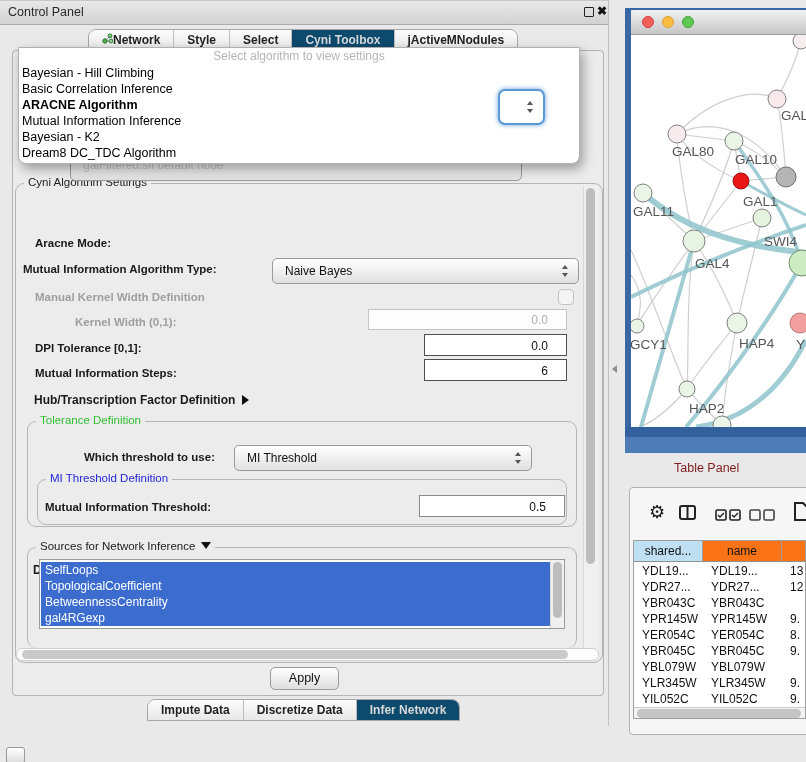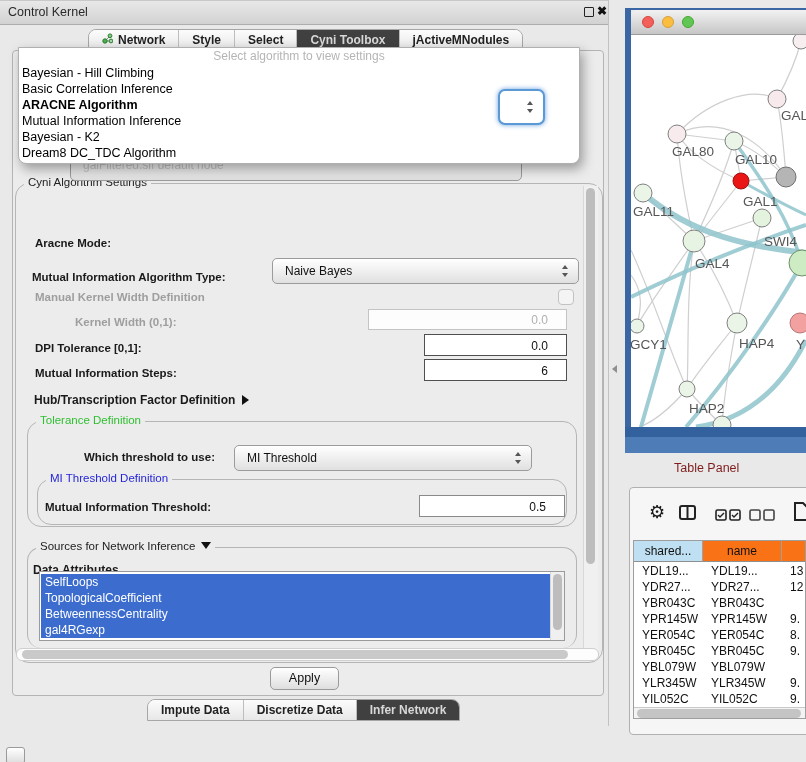--- a/index.html
+++ b/index.html
@@ -8,23 +8,23 @@
   .abs{position:absolute;}
   
   .cp{left:0;top:8;width:608px;height:725px;background:#e9e9e9;border-right:1px solid #c2c2c2;border-top:1px solid #c8c8c8;}
   .cp-titlebar{left:0;top:0;width:100%;height:23px;background:linear-gradient(#e8e8e8,#d2d2d2);border-bottom:1px solid #adadad;}
   .cp-title{left:8px;top:4px;font-size:12.5px;color:#2a2a2a;}
   .float-ic{left:584px;top:6px;width:8px;height:8px;border:1.5px solid #222;border-radius:1px;}
   .close-ic{left:597px;top:3px;font-size:12px;font-weight:bold;color:#111;}
   
   .tabstrip{display:flex;border:1px solid #a6a6a6;border-radius:8px 8px 0 0;overflow:hidden;background:#f0f0f0;height:20px;}
   .tab{padding:0 13px;line-height:20px;font-size:12px;font-weight:bold;color:#222;
-       background:linear-gradient(#fcfcfc,#e7e7e7);border-left:1px solid #bdbdbd;white-space:nowrap;display:flex;align-items:flex-start;gap:5px;}
+       background:linear-gradient(#fcfcfc,#e7e7e7);border-left:1px solid #bdbdbd;white-space:nowrap;display:flex;align-items:flex-start;}
   .tab:first-child{border-left:none;}
-  .tab.sel{background:#404040;color:#d8d8d8;}
+  .tab.sel{background:#0c4a6e;color:#d8d8d8;}
   #top-tabs{left:88px;top:28px;}
   #bottom-tabs{left:147px;top:698px;}
   
   .content{left:12px;top:49px;width:590px;height:644px;background:#ececec;border:1px solid #b4b4b4;border-radius:4px;}
   
   .combo{border:1px solid #9b9b9b;border-radius:5px;background:linear-gradient(#ffffff,#e0e0e0);box-shadow:inset 0 1px 0 #fff;}
   .ctext{position:absolute;left:12px;top:0;font-size:12px;color:#111;}
   .stepper{position:absolute;right:9px;top:50%;margin-top:-6px;width:7px;height:12px;}
   .stepper:before,.stepper:after{content:"";position:absolute;left:0;border-left:3.5px solid transparent;border-right:3.5px solid transparent;}
   .stepper:before{top:0;border-bottom:4.5px solid #555;}
@@ -33,21 +33,21 @@
   .popup{left:18px;top:46px;width:560px;height:115px;background:#fff;border:1px solid #b0b0b0;
          border-radius:0 0 8px 8px;box-shadow:3px 5px 12px rgba(0,0,0,.35);z-index:50;}
   .popup-ph{left:0;top:1px;width:100%;text-align:center;font-size:12px;color:#b5b5b5;}
   .pitem{position:absolute;left:3px;height:16px;line-height:16px;font-size:12.5px;color:#000;white-space:nowrap;}
   .pitem.b{font-weight:bold;}
   .comboA{left:498px;top:88px;width:43px;height:32px;background:#fff;border:2px solid #5a98d6;border-radius:7px;
           box-shadow:0 0 5px rgba(90,150,220,.9);z-index:60;}
   .comboB{left:70px;top:148px;width:450px;height:30px;z-index:10;}
   .comboB .ctext{color:#c3c3c3;line-height:30px;}
   
-  .group{border:1px solid #b5b5b5;border-radius:14px;}
+  .group{border:1px solid #b5b5b5;border-radius:9px;}
   .legend{position:absolute;top:-8px;left:8px;background:#ececec;padding:0 4px;font-size:11.5px;color:#222;white-space:nowrap;}
   .legend.blue{color:#2626d8;}
   .legend.green{color:#2fbf2f;}
   .lbl{font-size:11.5px;font-weight:bold;color:#1a1a1a;white-space:nowrap;}
   .lbl.dis{color:#9e9e9e;}
   .field{background:#fff;font-size:12px;color:#111;text-align:right;box-sizing:border-box;padding:0 18px;}
   .tri-r{display:inline-block;width:0;height:0;border-top:5px solid transparent;border-bottom:5px solid transparent;border-left:7px solid #111;margin-left:7px;vertical-align:-1px;}
   .tri-d{display:inline-block;width:0;height:0;border-left:5px solid transparent;border-right:5px solid transparent;border-top:7px solid #111;margin-left:6px;vertical-align:1px;}
   .chk{width:14px;height:14px;border:1.5px solid #c2c2c2;border-radius:4px;background:#f4f4f4;}
   
@@ -80,21 +80,21 @@
   .th.selcol{background:#bfe0f2;}
   .td{position:absolute;height:16px;line-height:16px;font-size:12px;color:#111;white-space:nowrap;overflow:hidden;box-sizing:border-box;padding-left:8px;}
   .gear{font-size:18px;color:#1a1a1a;line-height:18px;}
   .blicon{left:6px;top:747px;width:17px;height:15px;border:1.5px solid #9a9a9a;border-radius:3px;background:linear-gradient(#fff,#ddd);}
 </style>
 </head>
 <body>
 
 <div class="abs cp">
   <div class="abs cp-titlebar">
-    <span class="abs cp-title">Control Kernel</span>
+    <span class="abs cp-title">Control Panel</span>
     <span class="abs float-ic"></span>
     <span class="abs close-ic">✖</span>
   </div>
 
   <div class="abs content"></div>
 
   <div class="abs tabstrip" id="top-tabs">
       <div class="tab">
         <span><svg width="11" height="11" xmlns="http://www.w3.org/2000/svg">
             <path d="M3 8 L8 3 M3 8 L9 8" stroke="#888" stroke-width="1" fill="none"></path>
@@ -139,21 +139,21 @@
 
   <div class="abs group" style="left:15px;top:182px;width:586px;height:478px;">
     <span class="legend">Cyni Algorithm Settings</span>
   </div>
 
   <div class="abs sb-track-v" style="left:583px;top:185px;width:14px;height:470px;">
     <div class="abs sb-thumb" style="left:2px;top:2px;width:9px;height:376px;"></div>
   </div>
 
   <span class="abs lbl" style="left:35px;top:236px;">Aracne Mode:</span>
-  <span class="abs lbl" style="left:32px;top:262px;margin-top:8px;">Mutual Information Algorithm Type:</span>
+  <span class="abs lbl" style="left:23px;top:262px;">Mutual Information Algorithm Type:</span>
   <div class="abs combo" style="left:272px;top:257px;width:305px;height:24px;">
     <span class="ctext" style="line-height:24px;">Naive Bayes</span>
     <span class="stepper"></span>
   </div>
   <span class="abs lbl dis" style="left:35px;top:290px;">Manual Kernel Width Definition</span>
   <span class="abs chk" style="left:558px;top:288px;"></span>
   <span class="abs lbl dis" style="left:35px;top:315px;padding-left:40px;">Kernel Width (0,1):</span>
   <div class="abs field" style="left:368px;top:308px;width:199px;height:21px;line-height:21px;border:1px solid #c4c4c4;color:#b0b0b0;background:#fdfdfd;">0.0</div>
   <span class="abs lbl" style="left:35px;top:341px;">DPI Tolerance [0,1]:</span>
   <div class="abs field" style="left:424px;top:333px;width:143px;height:22px;line-height:22px;border:1.5px solid #4f4f4f;">0.0</div>
@@ -177,21 +177,21 @@
   </div>
   <span class="abs lbl" style="left:45px;top:500px;">Mutual Information Threshold:</span>
   <div class="abs field" style="left:419px;top:494px;width:146px;height:22px;line-height:22px;border:1px solid #8a8a8a;">0.5</div>
 
   <div class="abs group" style="left:27px;top:546px;width:548px;height:100px;border-bottom:none;">
     <span class="legend">
       <span>Sources for Network Inference</span><span class="tri-d"></span>
     </span>
   </div>
   <span class="abs lbl" style="left:33px;top:562px;font-size:12px;">Data Attributes</span>
-  <div class="abs srclist" style="left:39px;top:570px;width:524px;height:68px;">
+  <div class="abs srclist" style="left:39px;top:558px;width:524px;height:68px;">
     <div id="src-items">
         <div class="litem" style="top: 2px;">SelfLoops</div>
         <div class="litem" style="top: 18px;">TopologicalCoefficient</div>
         <div class="litem" style="top: 34px;">BetweennessCentrality</div>
         <div class="litem" style="top: 50px;">gal4RGexp</div>
       </div>
     <div class="abs sb-track-v" style="right:0;top:0;width:13px;height:100%;">
       <div class="abs sb-thumb" style="left:2px;top:2px;width:9px;height:56px;"></div>
     </div>
   </div>

